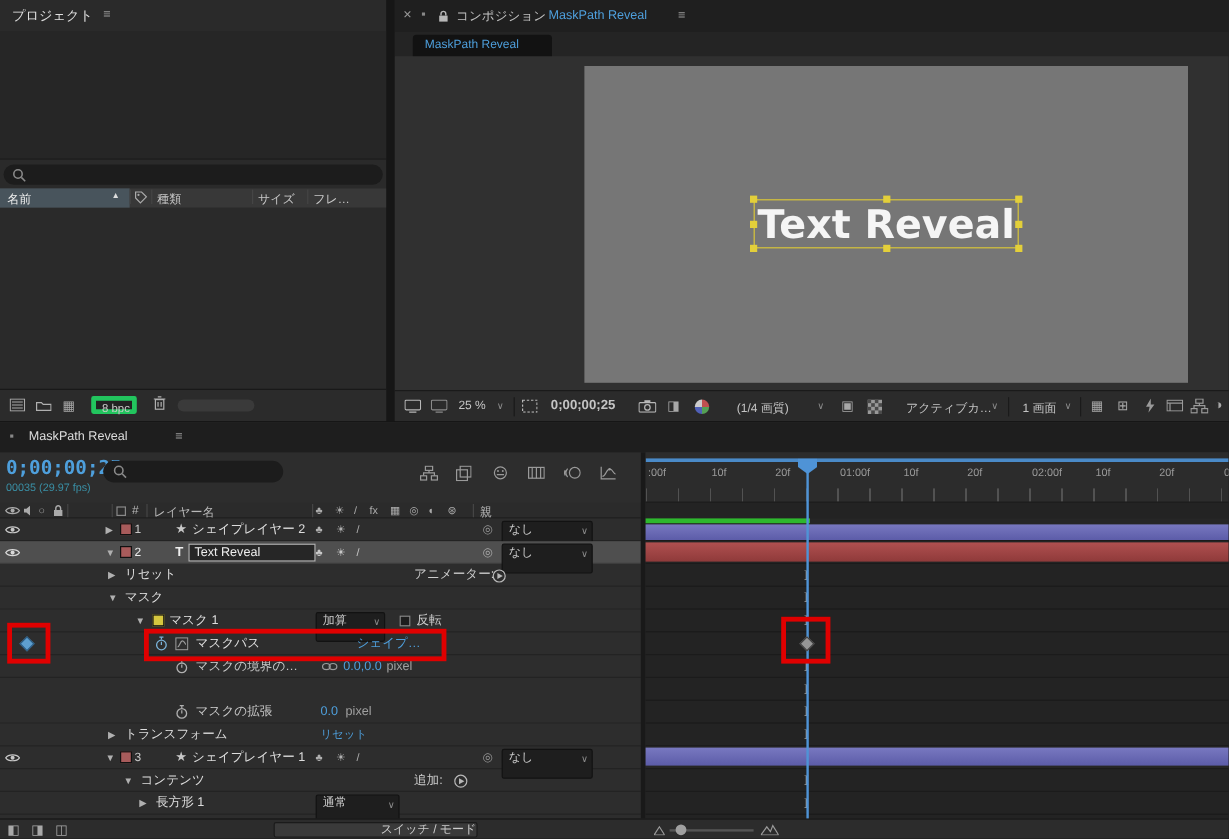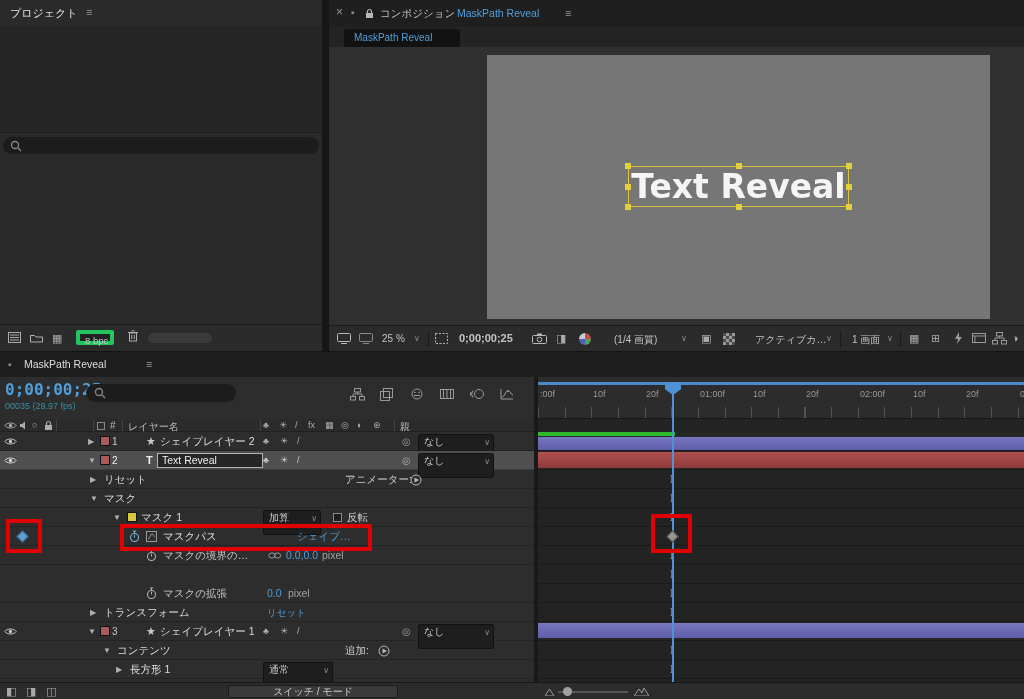--- a/index.html
+++ b/index.html
@@ -33,20 +33,37 @@
   <div class="P" style="left:0;top:0;width:322px;height:351px;background:#2a2a2a">
     <span class="tx" style="left:10px;top:6px;font-size:11px;color:#e0e0e0">プロジェクト</span>
     <span class="tx" style="left:86px;top:6px;color:#999">≡</span>
     <div class="P" style="left:0;top:26px;width:322px;height:107px;background:#262626;border-bottom:1px solid #1d1d1d"></div>
     <div class="P" style="left:3px;top:137px;width:316px;height:17px;background:#1c1c1c;border-radius:9px">
       <svg class="ic" style="left:7px;top:3px" width="12" height="12">
           <circle cx="5" cy="5" r="3.5" fill="none" stroke="#8a8a8a" stroke-width="1.3"></circle>
           <line x1="7.8" y1="7.8" x2="11" y2="11" stroke="#8a8a8a" stroke-width="1.3"></line>
         </svg>
     </div>
+    <div class="P" style="left:0;top:157px;width:322px;height:16px;background:#383838">
+      <div class="P" style="left:0;top:0;width:108px;height:16px;background:#48545c">
+        <span class="tx" style="left:6px;top:2px;font-size:10px;color:#eee">名前</span>
+        <span class="tx" style="left:93px;top:3px;font-size:7px;color:#ddd">▲</span>
+      </div>
+      <div class="hsep" style="left:108px"></div>
+      <svg class="ic" style="left:112px;top:2px" width="11" height="11">
+          <path d="M1 1h5l4 4-5 5-4-4z" fill="none" stroke="#aaa"></path>
+          <circle cx="3.4" cy="3.4" r=".9" fill="#aaa"></circle>
+        </svg>
+      <div class="hsep" style="left:126px"></div>
+      <span class="tx" style="left:131px;top:2px;font-size:10px">種類</span>
+      <div class="hsep" style="left:210px"></div>
+      <span class="tx" style="left:215px;top:2px;font-size:10px">サイズ</span>
+      <div class="hsep" style="left:256px"></div>
+      <span class="tx" style="left:261px;top:2px;font-size:10px">フレ…</span>
+    </div>
     <div class="P" style="left:0;top:324px;width:322px;height:27px;background:#2b2b2b;border-top:1px solid #191919">
       <svg class="ic" style="left:8px;top:7px" width="13" height="11">
           <rect x=".5" y=".5" width="12" height="10" fill="none" stroke="#aaa"></rect>
           <line x1="2" y1="3" x2="11" y2="3" stroke="#aaa"></line>
           <line x1="2" y1="5.5" x2="11" y2="5.5" stroke="#aaa"></line>
           <line x1="2" y1="8" x2="11" y2="8" stroke="#aaa"></line>
         </svg>
       <svg class="ic" style="left:30px;top:8px" width="13" height="10">
           <path d="M.5 2.5h4l1.5 1.5h6.5v5h-12z" fill="none" stroke="#b0b0b0"></path>
         </svg>
@@ -426,21 +443,21 @@
 
     <div class="P" style="left:672px;top:32px;width:2px;height:298px;background:#4f93d6;z-index:20"></div>
     <div class="P" style="left:665px;top:30px;width:16px;height:13px;background:#4f93d6;clip-path:polygon(0 0,100% 0,100% 55%,50% 100%,0 55%);z-index:21"></div>
     <div class="diamond" style="left:668px;top:180px;background:#969696;border:1px solid #3f3f3f;z-index:22"></div>
     <div class="diamond" style="left:18px;top:180px;background:#5e9fd0;border:1px solid #2a5a80"></div>
 
     <div class="P" style="left:0;top:330px;width:1024px;height:17px;background:#2c2c2c;border-top:1px solid #161616">
       <span class="glyph" style="left:6px;top:2px;font-size:11px">◧</span>
       <span class="glyph" style="left:26px;top:2px;font-size:11px">◨</span>
       <span class="glyph" style="left:46px;top:2px;font-size:11px">◫</span>
-      <div class="P" style="left:228px;top:2px;width:170px;height:13px;background:#3a3a3a;border:1px solid #1b1b1b;border-radius:2px;text-align:center;font-size:10px;line-height:11px;color:#ccc"><span>スイッチ / モード</span></div>
+      <div class="P" style="left:228px;top:2px;width:170px;height:13px;background:#3a3a3a;border:1px solid #1b1b1b;border-radius:2px;text-align:right;font-size:10px;line-height:11px;color:#ccc"><span>スイッチ / モード</span></div>
       <svg class="ic" style="left:545px;top:5px" width="9" height="8">
           <path d="M0 8L4.5 1 9 8z" fill="none" stroke="#9a9a9a"></path>
         </svg>
       <div class="P" style="left:558px;top:8px;width:70px;height:2px;background:#555"></div>
       <div class="P" style="left:563px;top:4px;width:9px;height:9px;border-radius:50%;background:#a0a0a0"></div>
       <svg class="ic" style="left:634px;top:3px" width="15" height="10">
           <path d="M0 10L5 3l3 4 2-5 5 8z" fill="none" stroke="#9a9a9a"></path>
         </svg>
     </div>
   </div>

